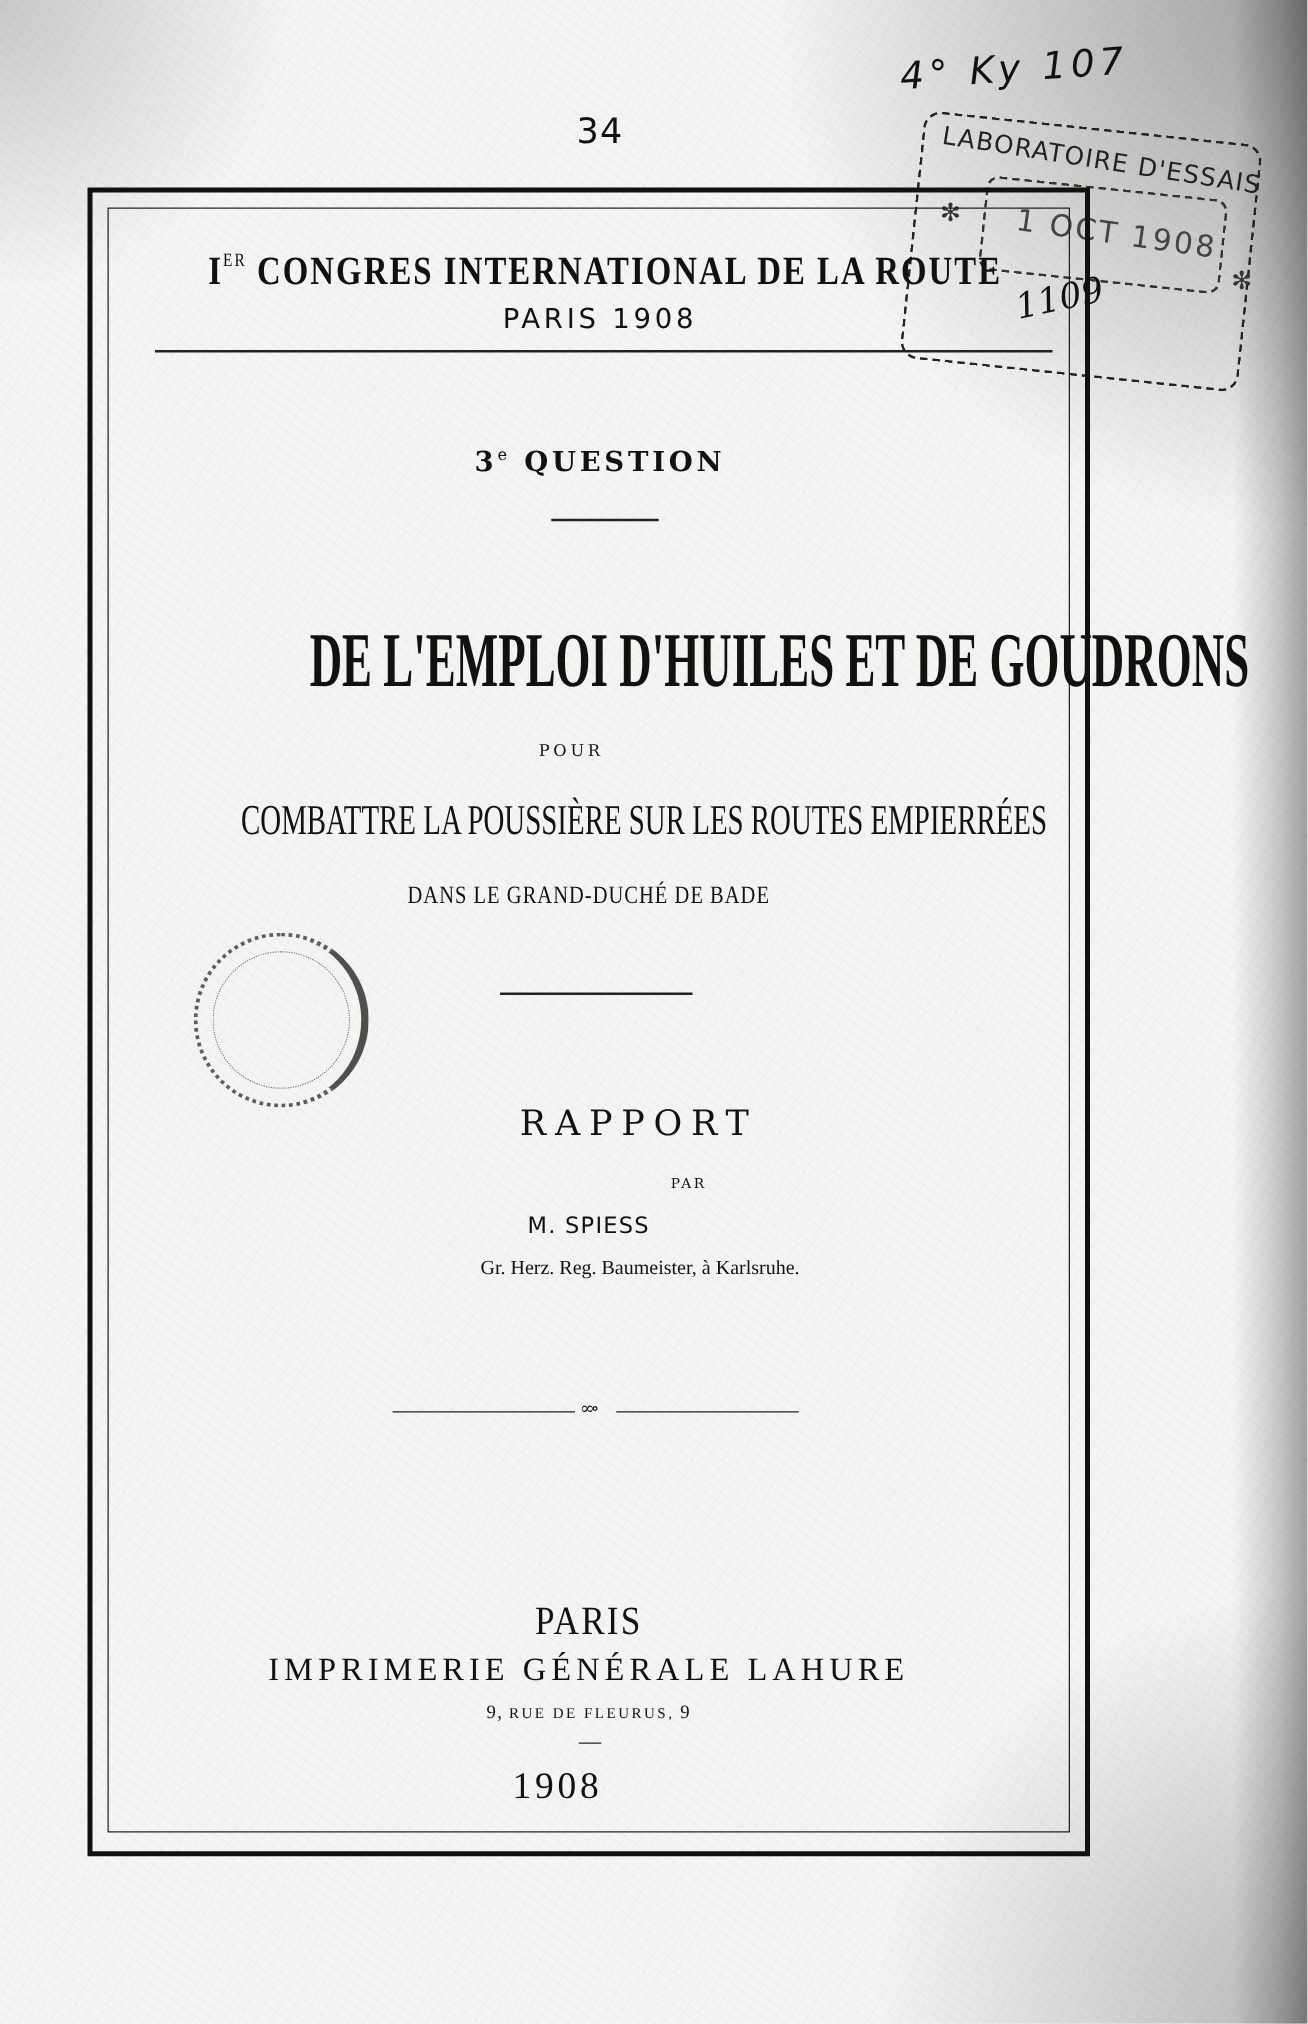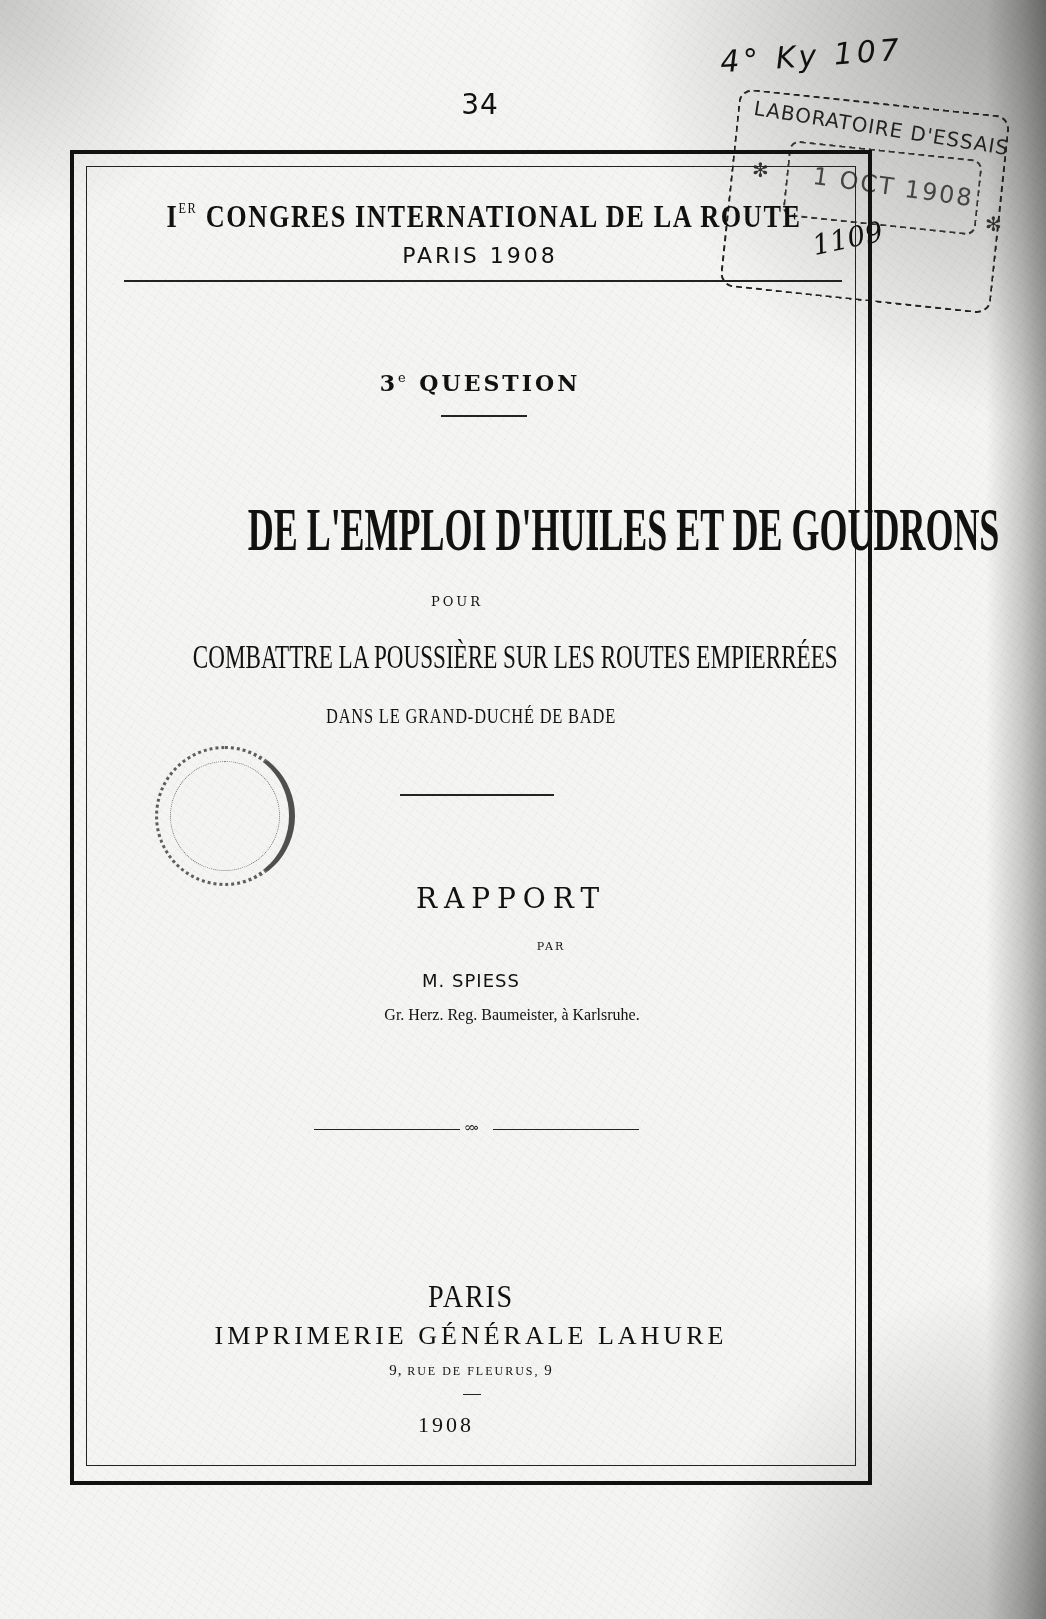--- a/index.html
+++ b/index.html
@@ -136,21 +136,21 @@
       font-size: 22px;
       letter-spacing: 3px;
     }
     .rule-top {
       left: 124px; top: 280px;
       width: 718px; height: 0;
       border-top: 2px solid #222;
     }
 
     .question-label {
-      left: 100px; top: 370px; width: 760px;
+      left: 100px; top: 357px; width: 760px;
       font-family: "DejaVu Serif", serif;
       font-size: 22px;
       letter-spacing: 3px;
       font-weight: bold;
     }
     .question-label sup { font-size: 13px; font-weight: normal; vertical-align: 9px; }
     .rule-short-1 {
       left: 441px; top: 415px; width: 86px;
       border-top: 2px solid #222;
     }
@@ -272,21 +272,21 @@
       letter-spacing: 1px;
     }
     .address .small-caps { font-size: 12px; letter-spacing: 2px; }
     .rule-tiny {
       left: 463px; top: 1394px; width: 18px;
       border-top: 1.5px solid #222;
     }
     .year {
       left: 86px; top: 1412px; width: 720px;
       font-family: "Liberation Serif", serif;
-      font-size: 22px;
+      font-size: 30px;
       letter-spacing: 3px;
     }
   </style>
 </head>
 <body>
 
 <div class="paper"></div>
 <div class="right-edge"></div>
 
 <div class="abs center page-number">34</div>

